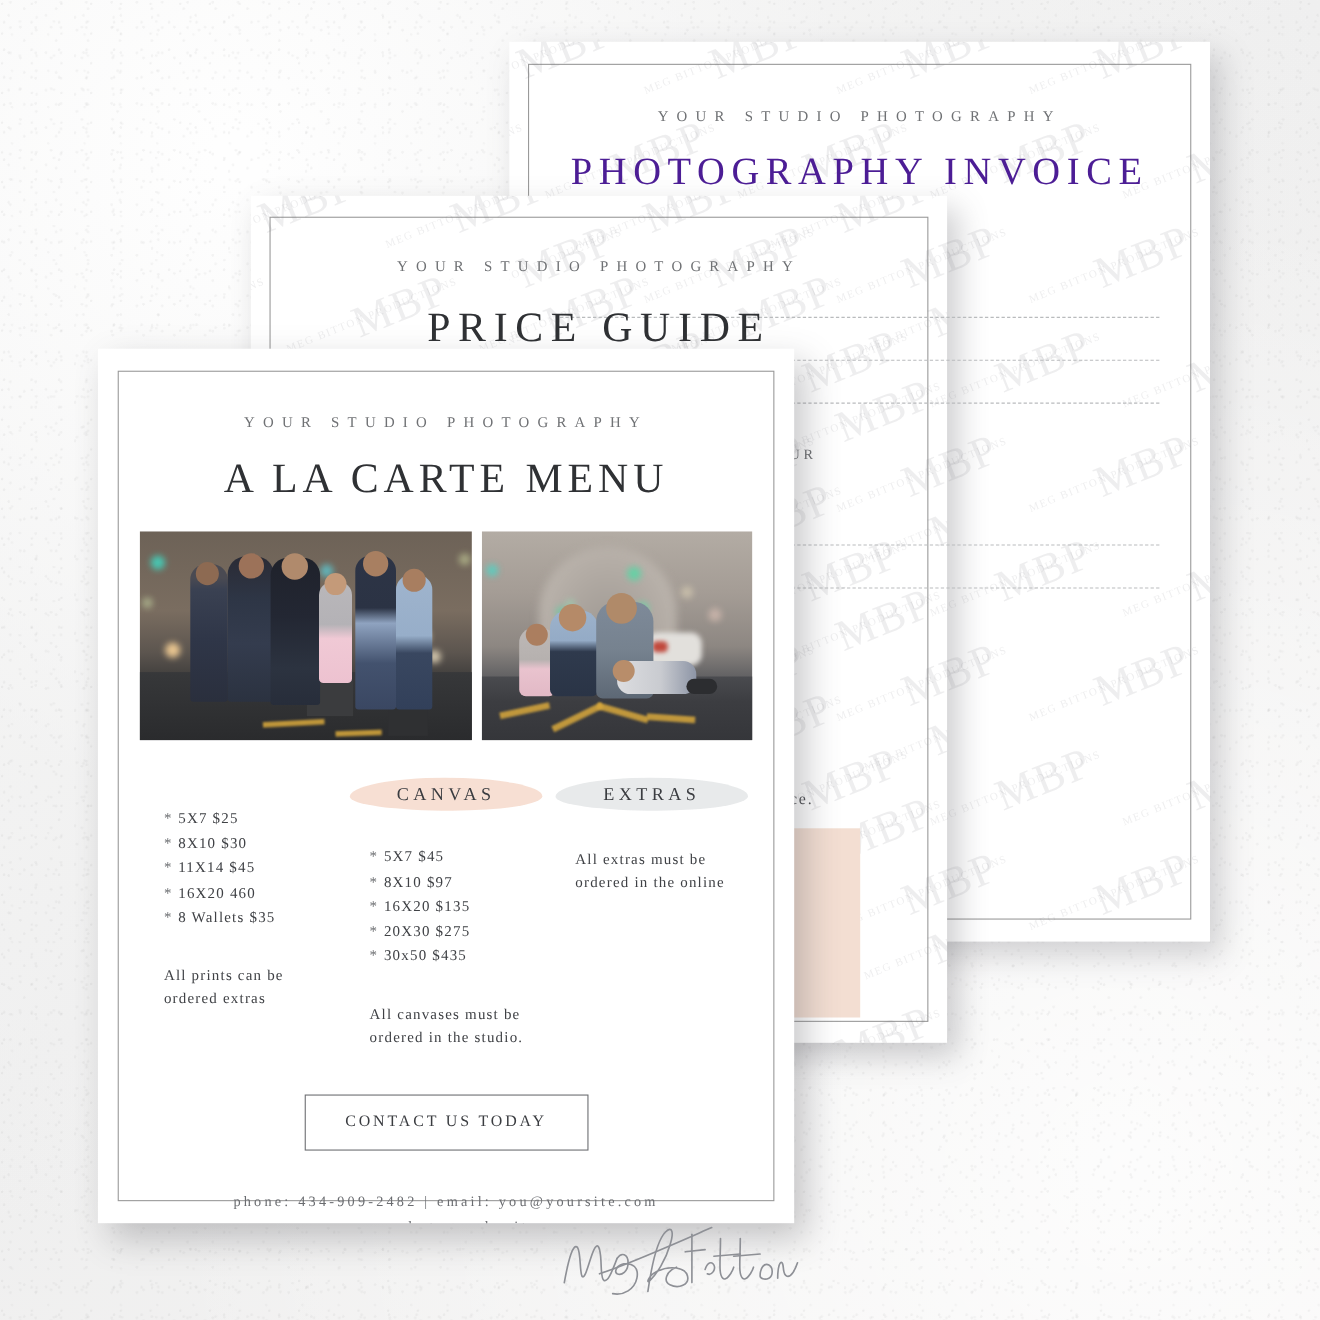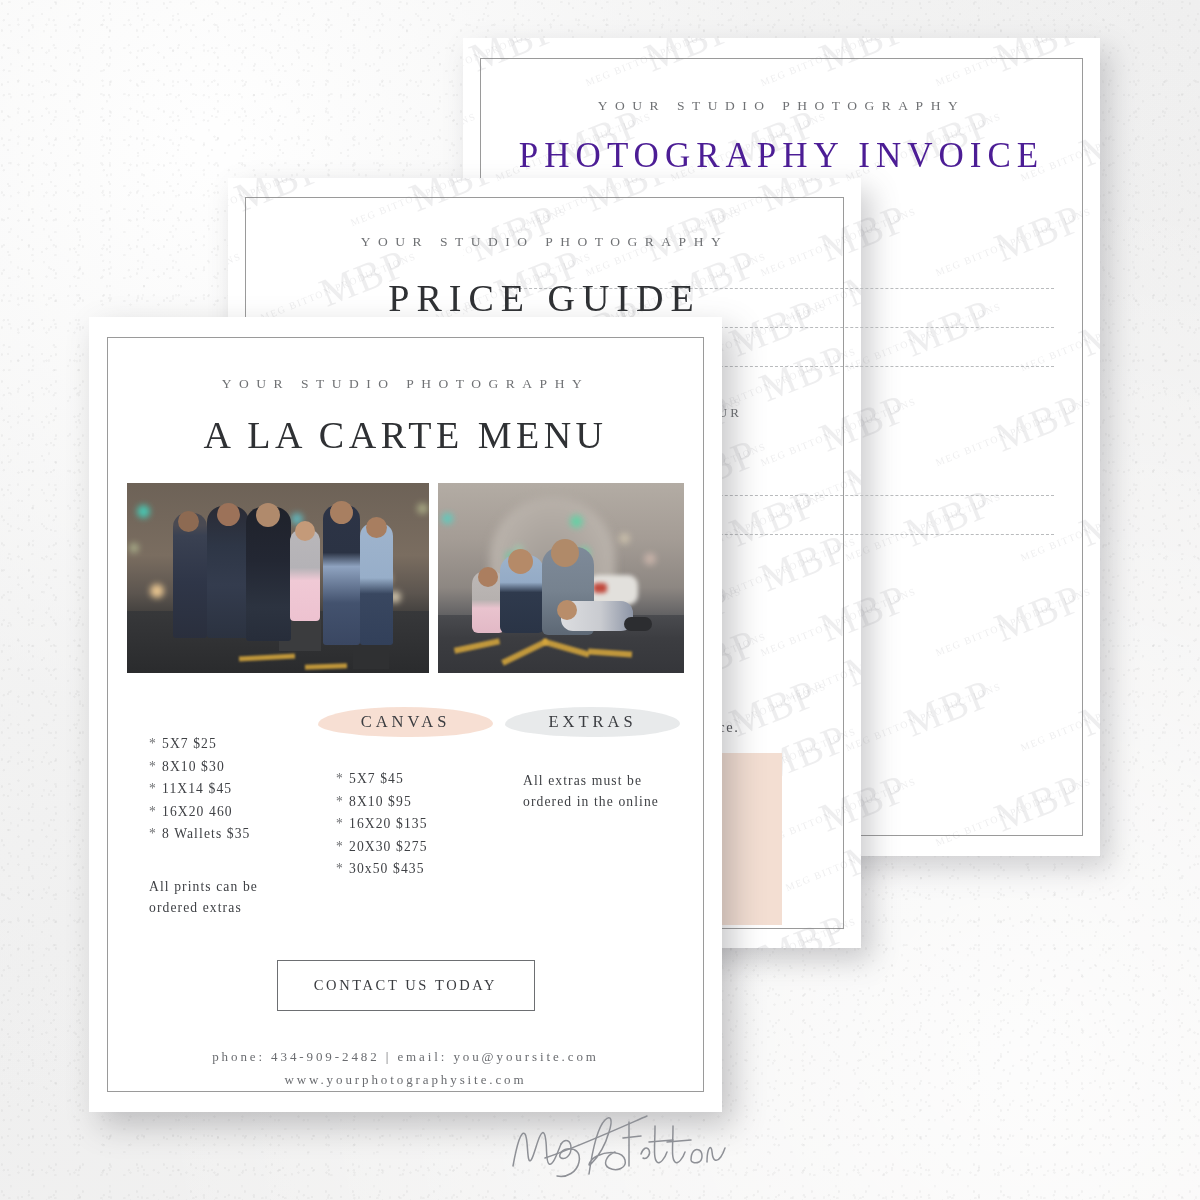--- a/index.html
+++ b/index.html
@@ -679,25 +679,26 @@
             <li>11X14 $45</li>
             <li>16X20 460</li>
             <li>8 Wallets $35</li>
           </ul>
           <div class="cat-note">All prints can be ordered extras</div>
         </div>
         <div class="cat">
           <div class="cat-head c-canvas"><span>CANVAS</span></div>
           <ul class="cat-items">
             <li>5X7 $45</li>
-            <li>8X10 $95</li>
+            <li>8X10 $97</li>
             <li>16X20 $135</li>
             <li>20X30 $275</li>
             <li>30x50 $435</li>
           </ul>
+          <div class="cat-note">All canvases must be ordered in the studio.</div>
         </div>
         <div class="cat">
           <div class="cat-head c-extras"><span>EXTRAS</span></div>
           <div class="cat-note">All extras must be ordered in the online</div>
         </div>
       </div>
 
     <div class="cta-wrap">
       <button class="cta">CONTACT US TODAY</button>
     </div>

